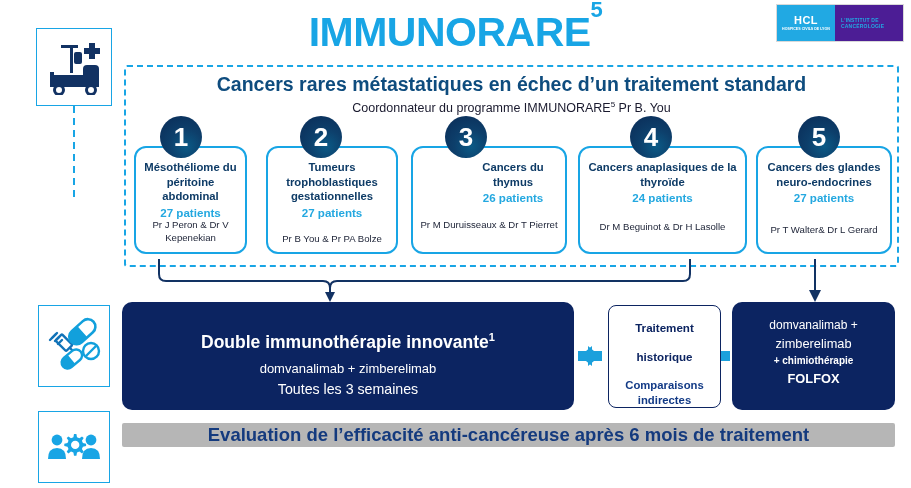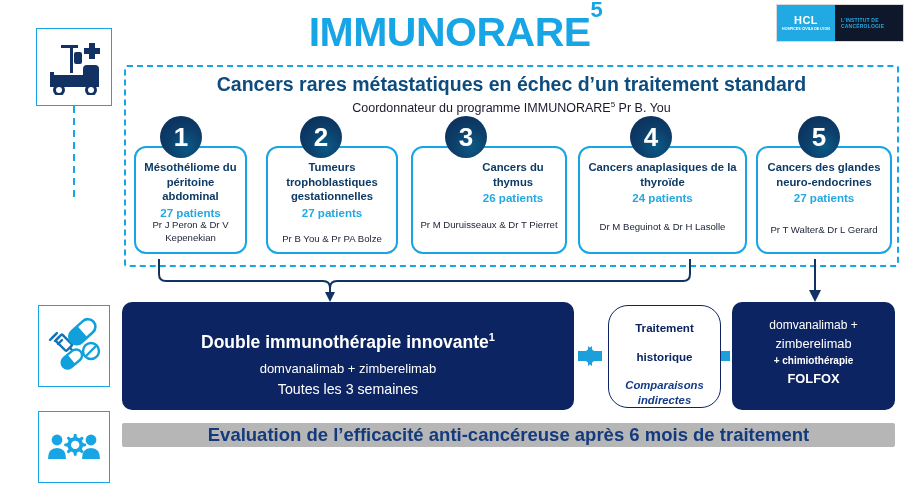--- a/index.html
+++ b/index.html
@@ -19,21 +19,21 @@
     font-size:41px; font-weight:bold; letter-spacing:-0.5px;
     color:#18A5E5; line-height:44px;
     white-space:nowrap;
   }
   .title sup{font-size:22px; top:-14px; position:relative;}
 
   
   .logo{
     position:absolute; left:776px; top:4px;
     width:128px; height:38px;
-    border:1px solid #d9d9d9; background:#0f172a;
+    border:1px solid #d9d9d9; background:#4c1d95;
     display:flex; align-items:stretch;
     box-sizing:border-box;
   }
   .logo-left{
     width:58px; background:#21A9E3; color:#ffffff;
     display:flex; flex-direction:column; align-items:center; justify-content:center;
     padding:2px 0; box-sizing:border-box;
   }
   .logo-hcl{font-size:11px; font-weight:bold; letter-spacing:0.5px; line-height:11px;}
   .logo-sub{font-size:3.6px; font-weight:bold; line-height:4.4px; text-align:center; margin-top:1px;}
@@ -108,25 +108,25 @@
   }
   .nb-title{
     font-size:17.5px; font-weight:bold; line-height:22px; margin-top:24px;
   }
   .nb-title sup{font-size:11px;}
   .nb-l2{font-size:13px; line-height:20px; margin-top:6px;}
   .nb-l3{font-size:14.2px; line-height:20px;}
 
   .white-box{
     position:absolute; left:608px; top:305px; width:113px; height:103px;
-    border:1.5px solid #0C2461; border-radius:20px; background:#ffffff;
+    border:1.5px solid #0C2461; border-radius:8px; background:#ffffff;
     box-sizing:border-box; text-align:center;
   }
   .wb-t1{color:#0C2461; font-size:11.6px; font-weight:bold; line-height:15px; margin-top:14px;}
-  .wb-t2{color:#123a86; font-size:11.3px; font-weight:bold; font-style:italic; line-height:15px; margin-top:14px;}
+  .wb-t2{color:#123a86; font-size:11.3px; font-weight:bold; line-height:15px; margin-top:14px;}
 
   .nb-right{
     position:absolute; left:732px; top:302px; width:163px; height:108px;
   }
   .nbr-l1{font-size:12px; line-height:17.5px; margin-top:15px;}
   .nbr-l2{font-size:12.8px; line-height:17.5px;}
   .nbr-l3{font-size:10px; font-weight:bold; line-height:17.5px;}
   .nbr-l4{font-size:12.8px; font-weight:bold; line-height:17.5px;}
 
   

